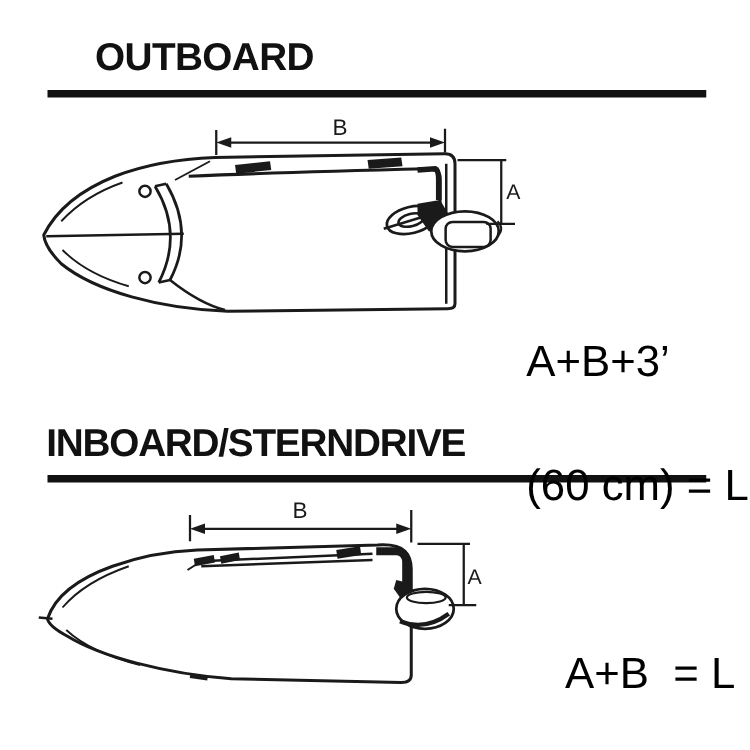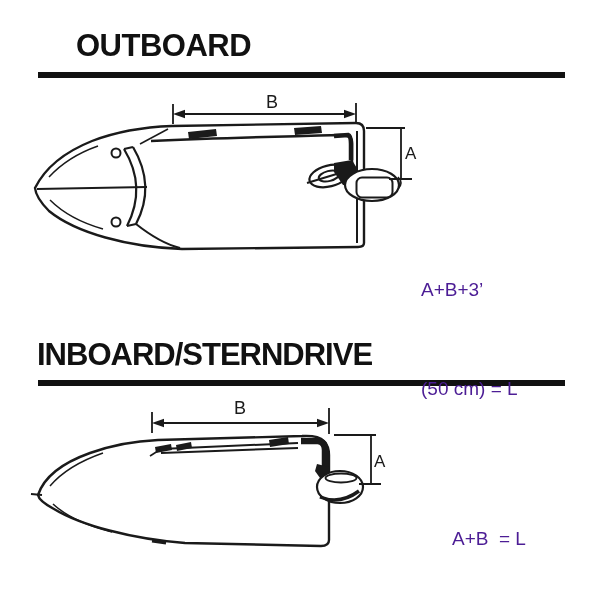--- a/index.html
+++ b/index.html
@@ -8,21 +8,21 @@
     font-family:"Liberation Sans","DejaVu Sans",sans-serif;
     color:#1a1a1a;overflow:hidden;
   }
   .abs{position:absolute;}
   .title{
     font-weight:bold;font-size:31px;letter-spacing:-0.5px;
     color:#111;white-space:nowrap;line-height:1;
   }
   .rule{background:#111;height:6px;width:527px;left:38px;}
   .dim-label{font-size:18px;line-height:1;color:#1a1a1a;white-space:nowrap;}
-  .formula{font-size:19px;line-height:33px;color:#4c1d95;white-space:pre;}
+  .formula{font-size:35px;line-height:33px;color:#000000;white-space:pre;}
   svg{position:absolute;left:0;top:0;}
   .ink{stroke:#1a1a1a;fill:none;}
   .fill{fill:#1a1a1a;stroke:none;}
   .white{fill:#ffffff;stroke:#1a1a1a;}
 </style>
 </head>
 <body>
 
 <div class="abs title" style="left:37px;top:30px;margin-left:39px;">OUTBOARD</div>
 <div class="abs rule" style="top:72px;"></div>
@@ -120,15 +120,15 @@
   </g>
 </svg>
 
 <div class="abs dim-label" style="left:266px;top:93px;">B</div>
 <div class="abs dim-label" style="left:405px;top:145px;font-size:17px;">A</div>
 <div class="abs dim-label" style="left:234px;top:399px;">B</div>
 <div class="abs dim-label" style="left:374px;top:453px;font-size:17px;">A</div>
 
 <div class="abs formula" style="left:421px;top:207px;">
   <div>A+B+3’</div>
-  <div>(50 cm) = L</div>
+  <div>(60 cm) = L</div>
 </div>
 <div class="abs formula" style="left:452px;top:522px;">A+B  = L</div>
 
 </body></html>

